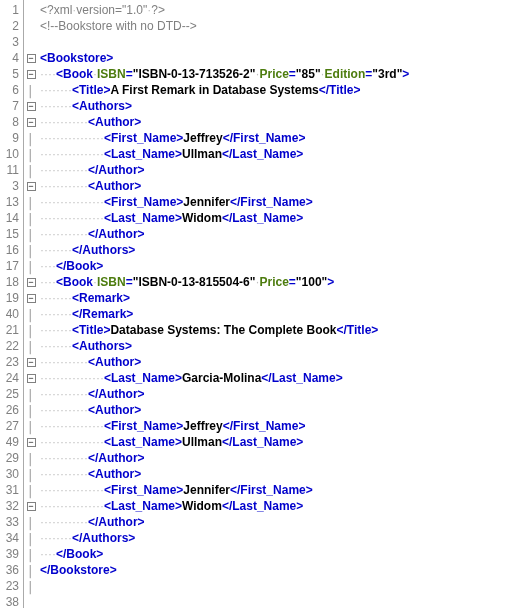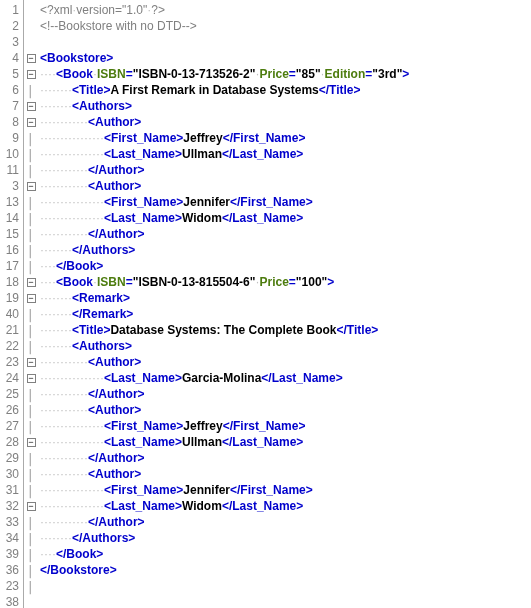--- a/index.html
+++ b/index.html
@@ -94,21 +94,21 @@
       <div class="ln">18</div>
       <div class="ln">19</div>
       <div class="ln">40</div>
       <div class="ln">21</div>
       <div class="ln">22</div>
       <div class="ln">23</div>
       <div class="ln">24</div>
       <div class="ln">25</div>
       <div class="ln">26</div>
       <div class="ln">27</div>
-      <div class="ln">28</div>
+      <div class="ln">49</div>
       <div class="ln">29</div>
       <div class="ln">30</div>
       <div class="ln">31</div>
       <div class="ln">32</div>
       <div class="ln">33</div>
       <div class="ln">34</div>
       <div class="ln">39</div>
       <div class="ln">36</div>
       <div class="ln">23</div>
       <div class="ln">38</div>

